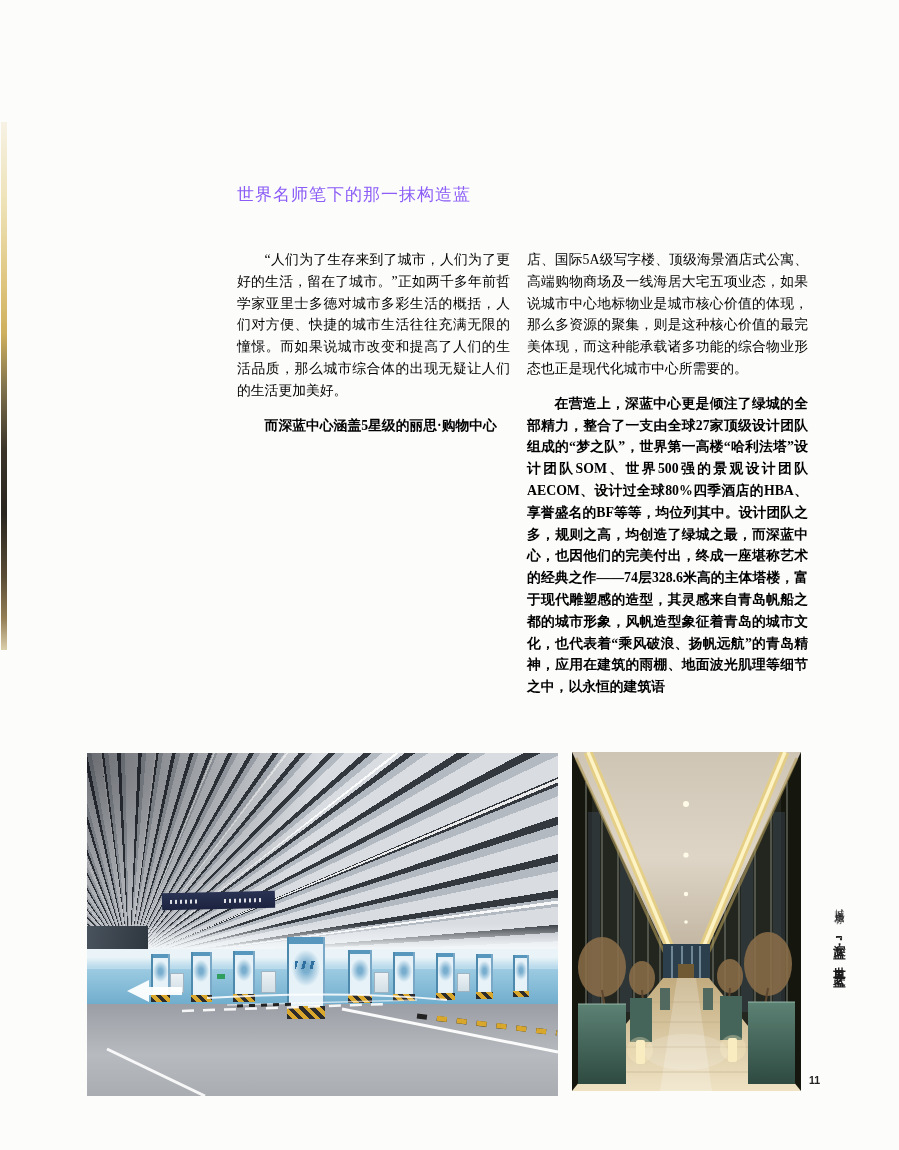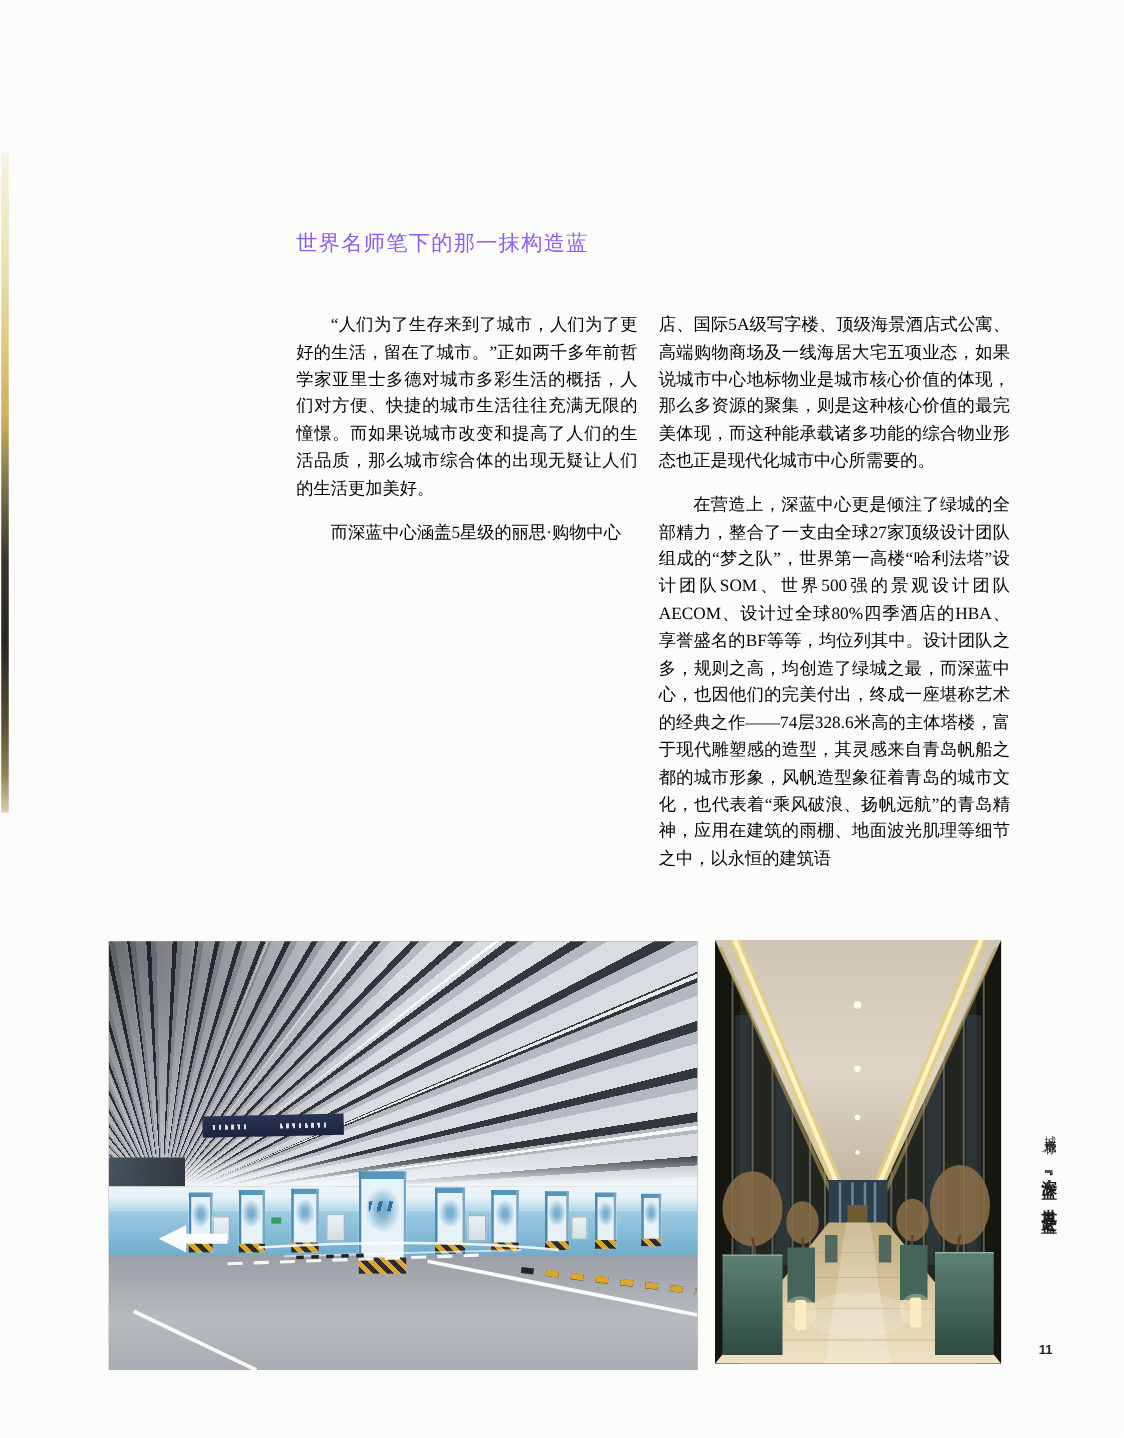--- a/index.html
+++ b/index.html
@@ -12,21 +12,21 @@
                #77683f 50%,#2a2318 62%,#17130c 74%,#4a3c24 86%,#8a7347 94%,#d9cba4 100%);}
 
   
   .title{position:absolute;left:237px;top:172px;width:350px;font-size:17px;font-weight:normal;
          font-family:"Liberation Sans", sans-serif;letter-spacing:1px;color:#8b5cf6;}
   .col{position:absolute;top:215px;font-size:13.8px;line-height:21.8px;text-align:justify;
        color:#000000;margin-top:34px;}
   .col-left{left:237px;width:273px;}
   .col-right{left:527px;width:281px;}
   .col p{margin:0 0 0 0;padding:0;}
-  .col p + p{margin-top:13px;}
+  .col p + p{margin-top:13px;font-weight:bold;}
   .col p.ind{text-indent:2em;}
 
   
   .photo{position:absolute;overflow:hidden;background:#888;}
   .photo-garage{left:87px;top:753px;width:471px;height:343px;}
   .photo-corridor{left:572px;top:752px;width:229px;height:339px;}
 
   
   .g-ceiling{position:absolute;left:0;top:0;right:0;height:57%;
     background:
@@ -73,21 +73,21 @@
   .gb4{left:78.6%;top:64.2%;width:2.8%;height:5.6%;}
   .g-exit{position:absolute;left:27.6%;top:64.5%;width:1.6%;height:1.4%;background:#2f9e5f;}
   .g-marks{position:absolute;left:0;top:0;width:100%;height:100%;}
 
   
   .sidebar{position:absolute;left:830px;top:901px;writing-mode:vertical-rl;
     font-family:"Liberation Sans", sans-serif;color:#1d1d1d;line-height:1.15;}
   .sidebar .sec{font-size:9.5px;letter-spacing:2px;}
   .sidebar .sep{font-size:9px;margin-inline-start:3px;color:#555;}
   .sidebar .ttl{font-size:12.5px;font-weight:600;letter-spacing:2.5px;margin-inline-start:6px;}
-  .pagenum{position:absolute;left:831px;top:1074px;font-family:"Liberation Sans", sans-serif;
+  .pagenum{position:absolute;left:809px;top:1074px;font-family:"Liberation Sans", sans-serif;
     font-size:10.5px;font-weight:bold;color:#222;}
 </style>
 </head>
 <body>
 
 <div class="page">
 
   <div class="edge-strip"></div>
 
   <h1 class="title">世界名师笔下的那一抹构造蓝</h1>

